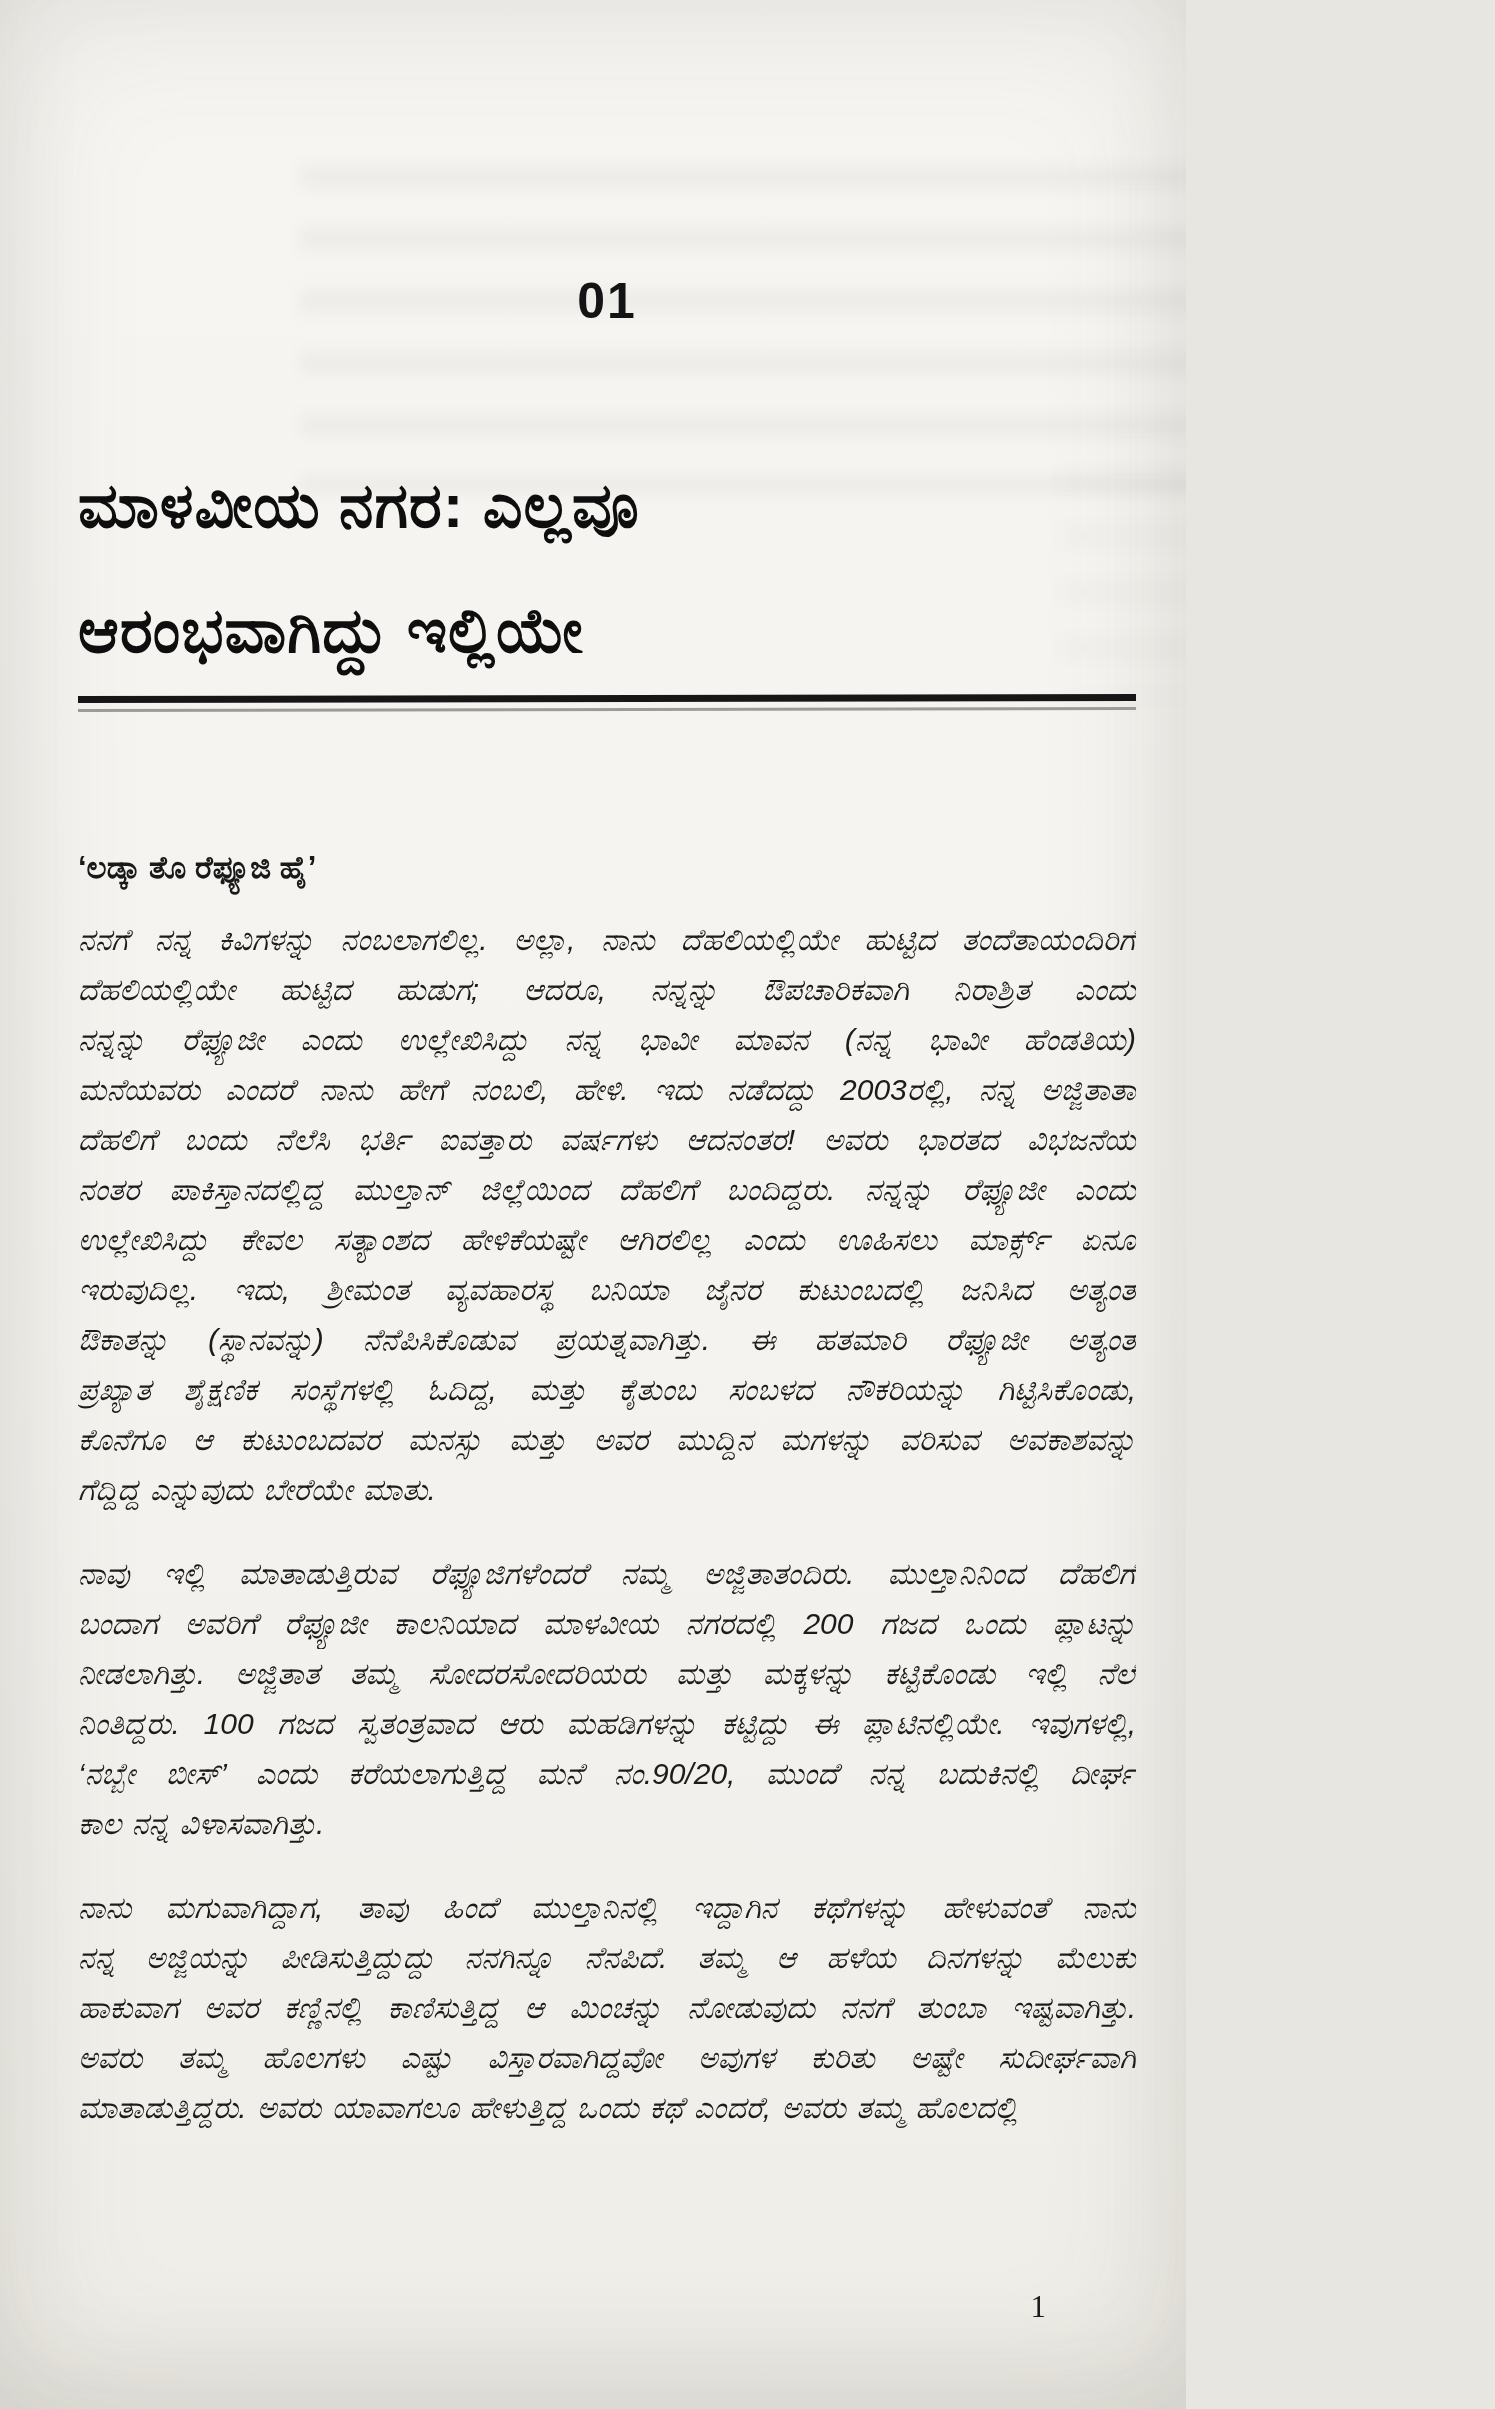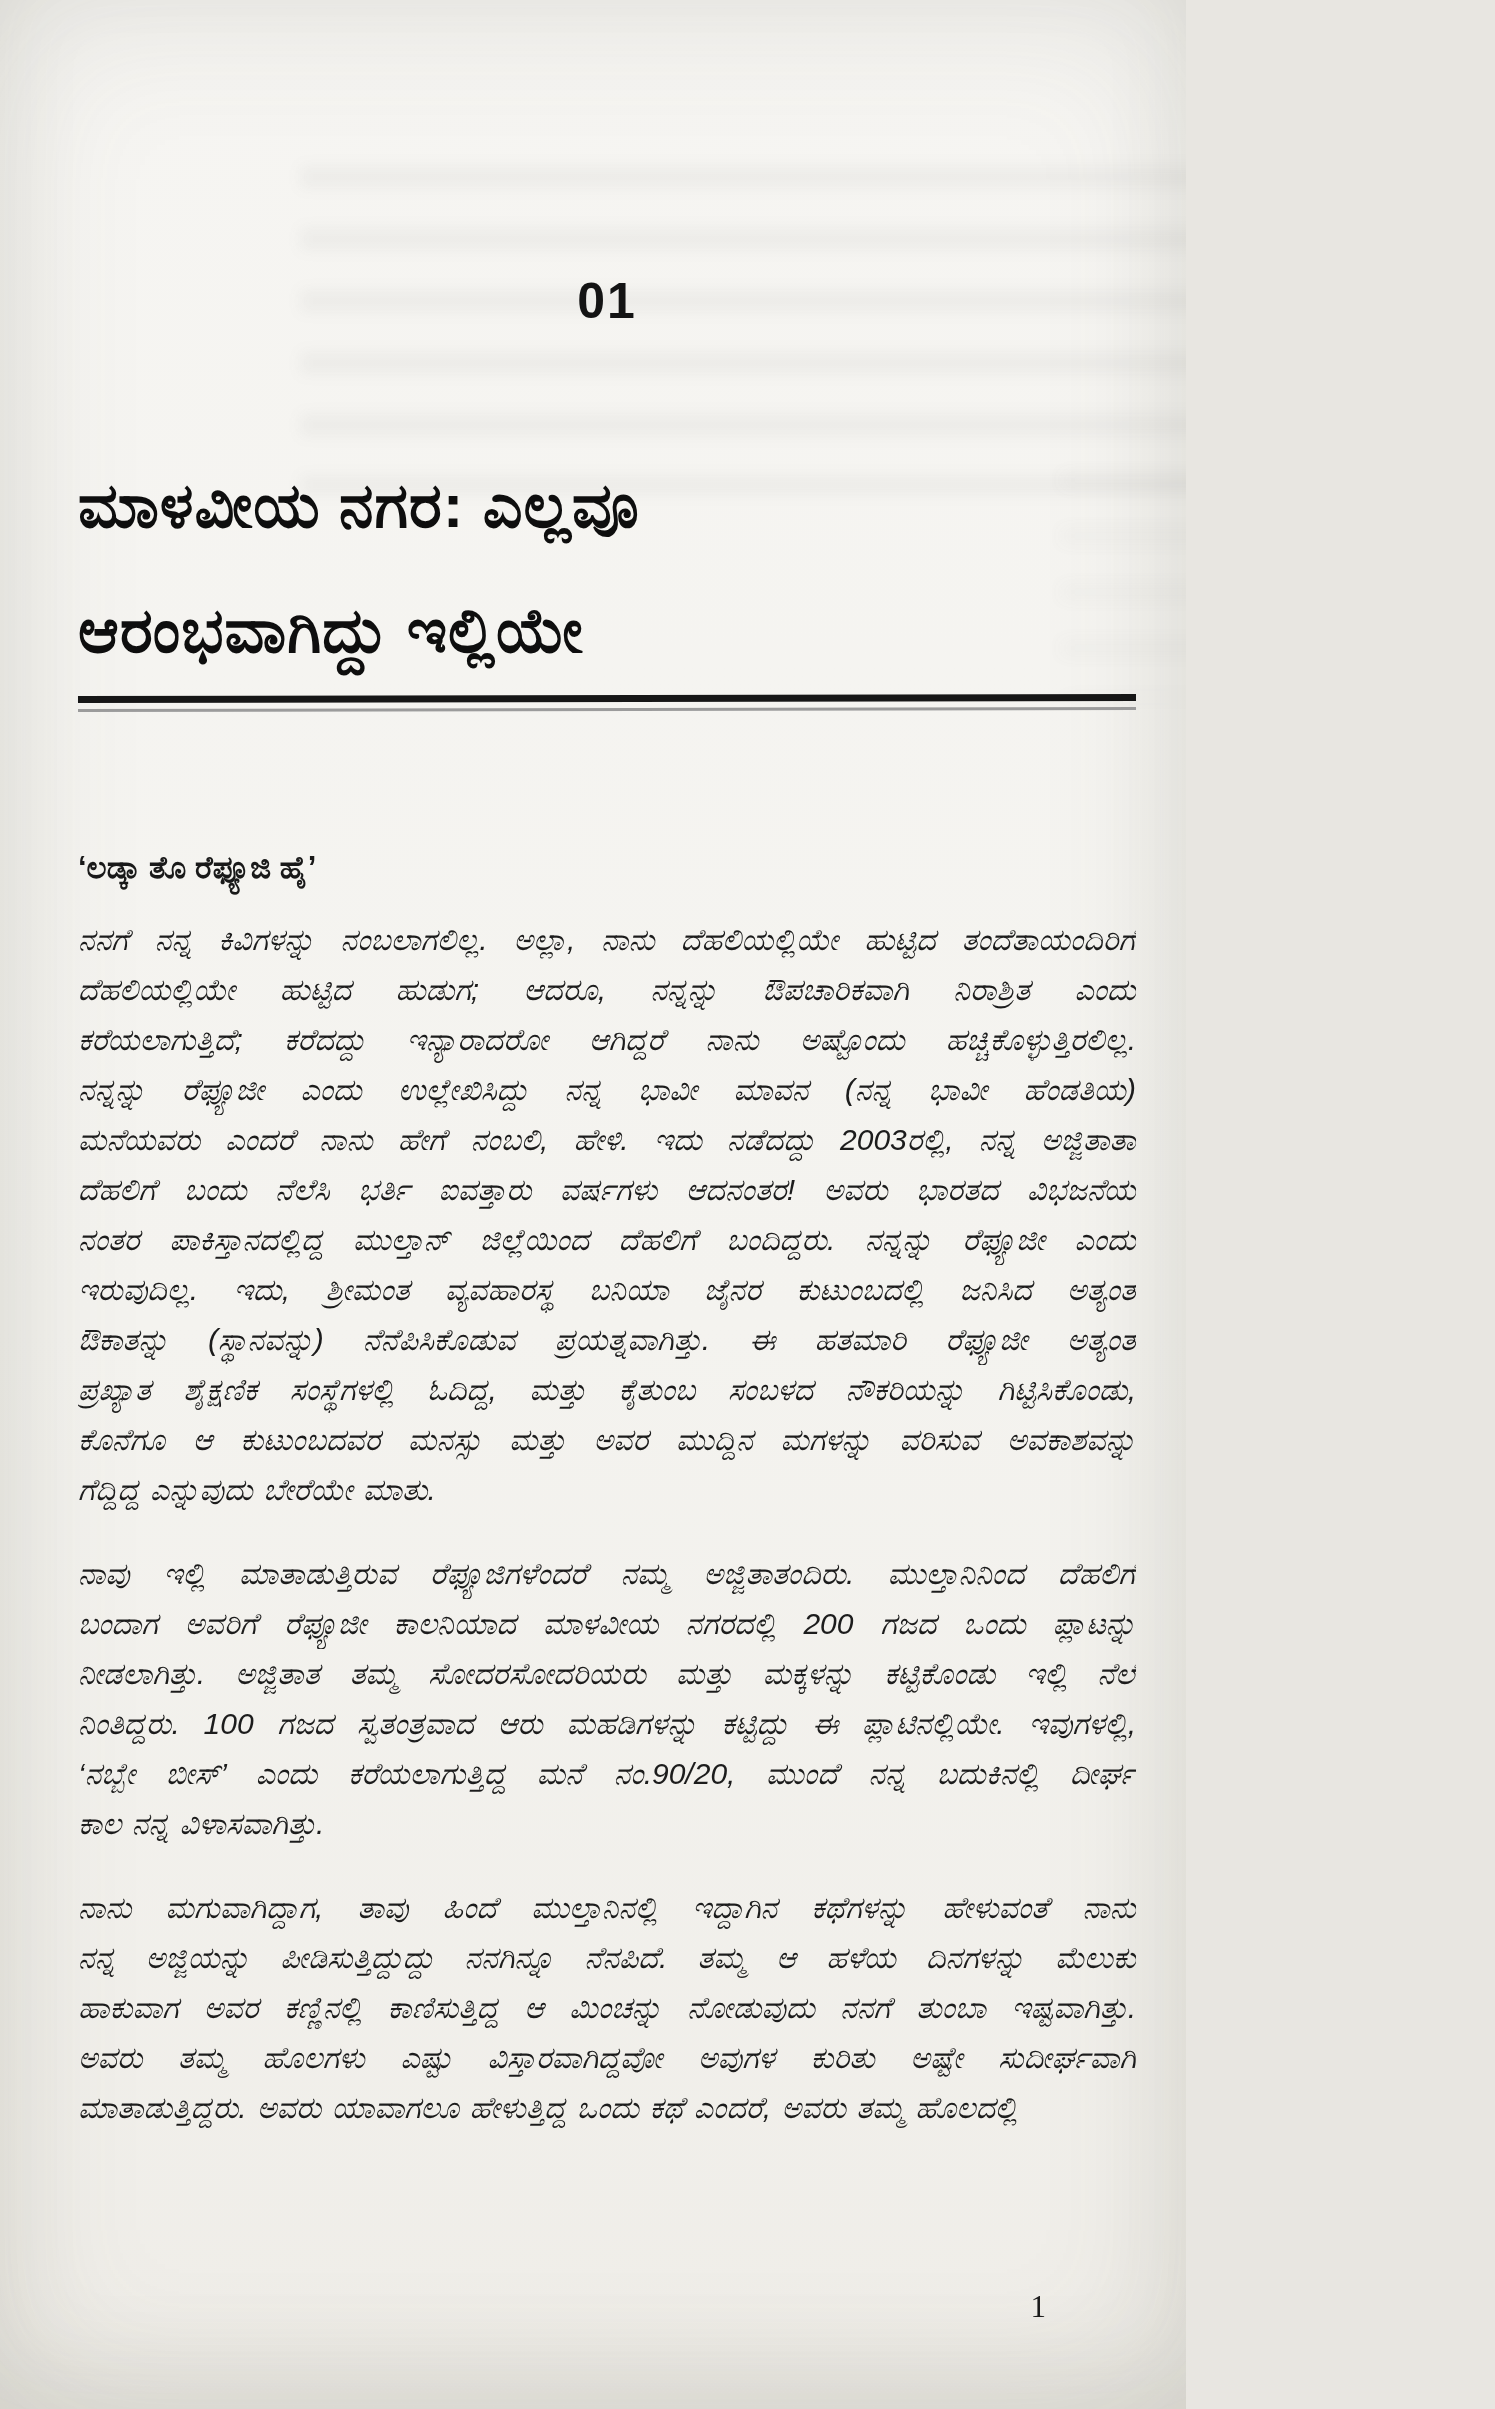--- a/index.html
+++ b/index.html
@@ -77,25 +77,25 @@
     </h1>
 
     <div class="rule"></div>
 
     <div class="subtitle">‘ಲಡ್ಕಾ ತೊ ರೆಫ್ಯೂಜಿ ಹೈ’</div>
 
     <div class="body-text" id="paragraphs">
         <div class="para">
           <div class="line">ನನಗೆ ನನ್ನ ಕಿವಿಗಳನ್ನು ನಂಬಲಾಗಲಿಲ್ಲ. ಅಲ್ಲಾ, ನಾನು ದೆಹಲಿಯಲ್ಲಿಯೇ ಹುಟ್ಟಿದ ತಂದೆತಾಯಂದಿರಿಗೆ</div>
           <div class="line">ದೆಹಲಿಯಲ್ಲಿಯೇ ಹುಟ್ಟಿದ ಹುಡುಗ; ಆದರೂ, ನನ್ನನ್ನು ಔಪಚಾರಿಕವಾಗಿ ನಿರಾಶ್ರಿತ ಎಂದು</div>
-          <div class="line">ಕರೆಯಲಾಗುತ್ತಿದೆ; ಕರೆದದ್ದು ಇನ್ಯಾರಾದರೋ ಆಗಿದ್ದರೆ ನಾನು ಅಷ್ಟೊಂದು ಹಚ್ಚಿಕೊಳ್ಳುತ್ತಿರಲಿಲ್ಲ.</div>
           <div class="line">ನನ್ನನ್ನು ರೆಫ್ಯೂಜೀ ಎಂದು ಉಲ್ಲೇಖಿಸಿದ್ದು ನನ್ನ ಭಾವೀ ಮಾವನ (ನನ್ನ ಭಾವೀ ಹೆಂಡತಿಯ)</div>
           <div class="line">ಮನೆಯವರು ಎಂದರೆ ನಾನು ಹೇಗೆ ನಂಬಲಿ, ಹೇಳಿ. ಇದು ನಡೆದದ್ದು 2003ರಲ್ಲಿ, ನನ್ನ ಅಜ್ಜಿತಾತಾ</div>
           <div class="line">ದೆಹಲಿಗೆ ಬಂದು ನೆಲೆಸಿ ಭರ್ತಿ ಐವತ್ತಾರು ವರ್ಷಗಳು ಆದನಂತರ! ಅವರು ಭಾರತದ ವಿಭಜನೆಯ</div>
           <div class="line">ನಂತರ ಪಾಕಿಸ್ತಾನದಲ್ಲಿದ್ದ ಮುಲ್ತಾನ್ ಜಿಲ್ಲೆಯಿಂದ ದೆಹಲಿಗೆ ಬಂದಿದ್ದರು. ನನ್ನನ್ನು ರೆಫ್ಯೂಜೀ ಎಂದು</div>
+          <div class="line">ಉಲ್ಲೇಖಿಸಿದ್ದು ಕೇವಲ ಸತ್ಯಾಂಶದ ಹೇಳಿಕೆಯಷ್ಟೇ ಆಗಿರಲಿಲ್ಲ ಎಂದು ಊಹಿಸಲು ಮಾರ್ಕ್ಸ್ ಏನೂ</div>
           <div class="line">ಇರುವುದಿಲ್ಲ. ಇದು, ಶ್ರೀಮಂತ ವ್ಯವಹಾರಸ್ಥ ಬನಿಯಾ ಜೈನರ ಕುಟುಂಬದಲ್ಲಿ ಜನಿಸಿದ ಅತ್ಯಂತ</div>
           <div class="line">ಔಕಾತನ್ನು (ಸ್ಥಾನವನ್ನು) ನೆನೆಪಿಸಿಕೊಡುವ ಪ್ರಯತ್ನವಾಗಿತ್ತು. ಈ ಹತಮಾರಿ ರೆಫ್ಯೂಜೀ ಅತ್ಯಂತ</div>
           <div class="line">ಪ್ರಖ್ಯಾತ ಶೈಕ್ಷಣಿಕ ಸಂಸ್ಥೆಗಳಲ್ಲಿ ಓದಿದ್ದ, ಮತ್ತು ಕೈತುಂಬ ಸಂಬಳದ ನೌಕರಿಯನ್ನು ಗಿಟ್ಟಿಸಿಕೊಂಡು,</div>
           <div class="line">ಕೊನೆಗೂ ಆ ಕುಟುಂಬದವರ ಮನಸ್ಸು ಮತ್ತು ಅವರ ಮುದ್ದಿನ ಮಗಳನ್ನು ವರಿಸುವ ಅವಕಾಶವನ್ನು</div>
           <div class="line last">ಗೆದ್ದಿದ್ದ ಎನ್ನುವುದು ಬೇರೆಯೇ ಮಾತು.</div>
         </div>
         <div class="para">
           <div class="line">ನಾವು ಇಲ್ಲಿ ಮಾತಾಡುತ್ತಿರುವ ರೆಫ್ಯೂಜಿಗಳೆಂದರೆ ನಮ್ಮ ಅಜ್ಜಿತಾತಂದಿರು. ಮುಲ್ತಾನಿನಿಂದ ದೆಹಲಿಗೆ</div>
           <div class="line">ಬಂದಾಗ ಅವರಿಗೆ ರೆಫ್ಯೂಜೀ ಕಾಲನಿಯಾದ ಮಾಳವೀಯ ನಗರದಲ್ಲಿ 200 ಗಜದ ಒಂದು ಪ್ಲಾಟನ್ನು</div>
           <div class="line">ನೀಡಲಾಗಿತ್ತು. ಅಜ್ಜಿತಾತ ತಮ್ಮ ಸೋದರಸೋದರಿಯರು ಮತ್ತು ಮಕ್ಕಳನ್ನು ಕಟ್ಟಿಕೊಂಡು ಇಲ್ಲಿ ನೆಲೆ</div>

